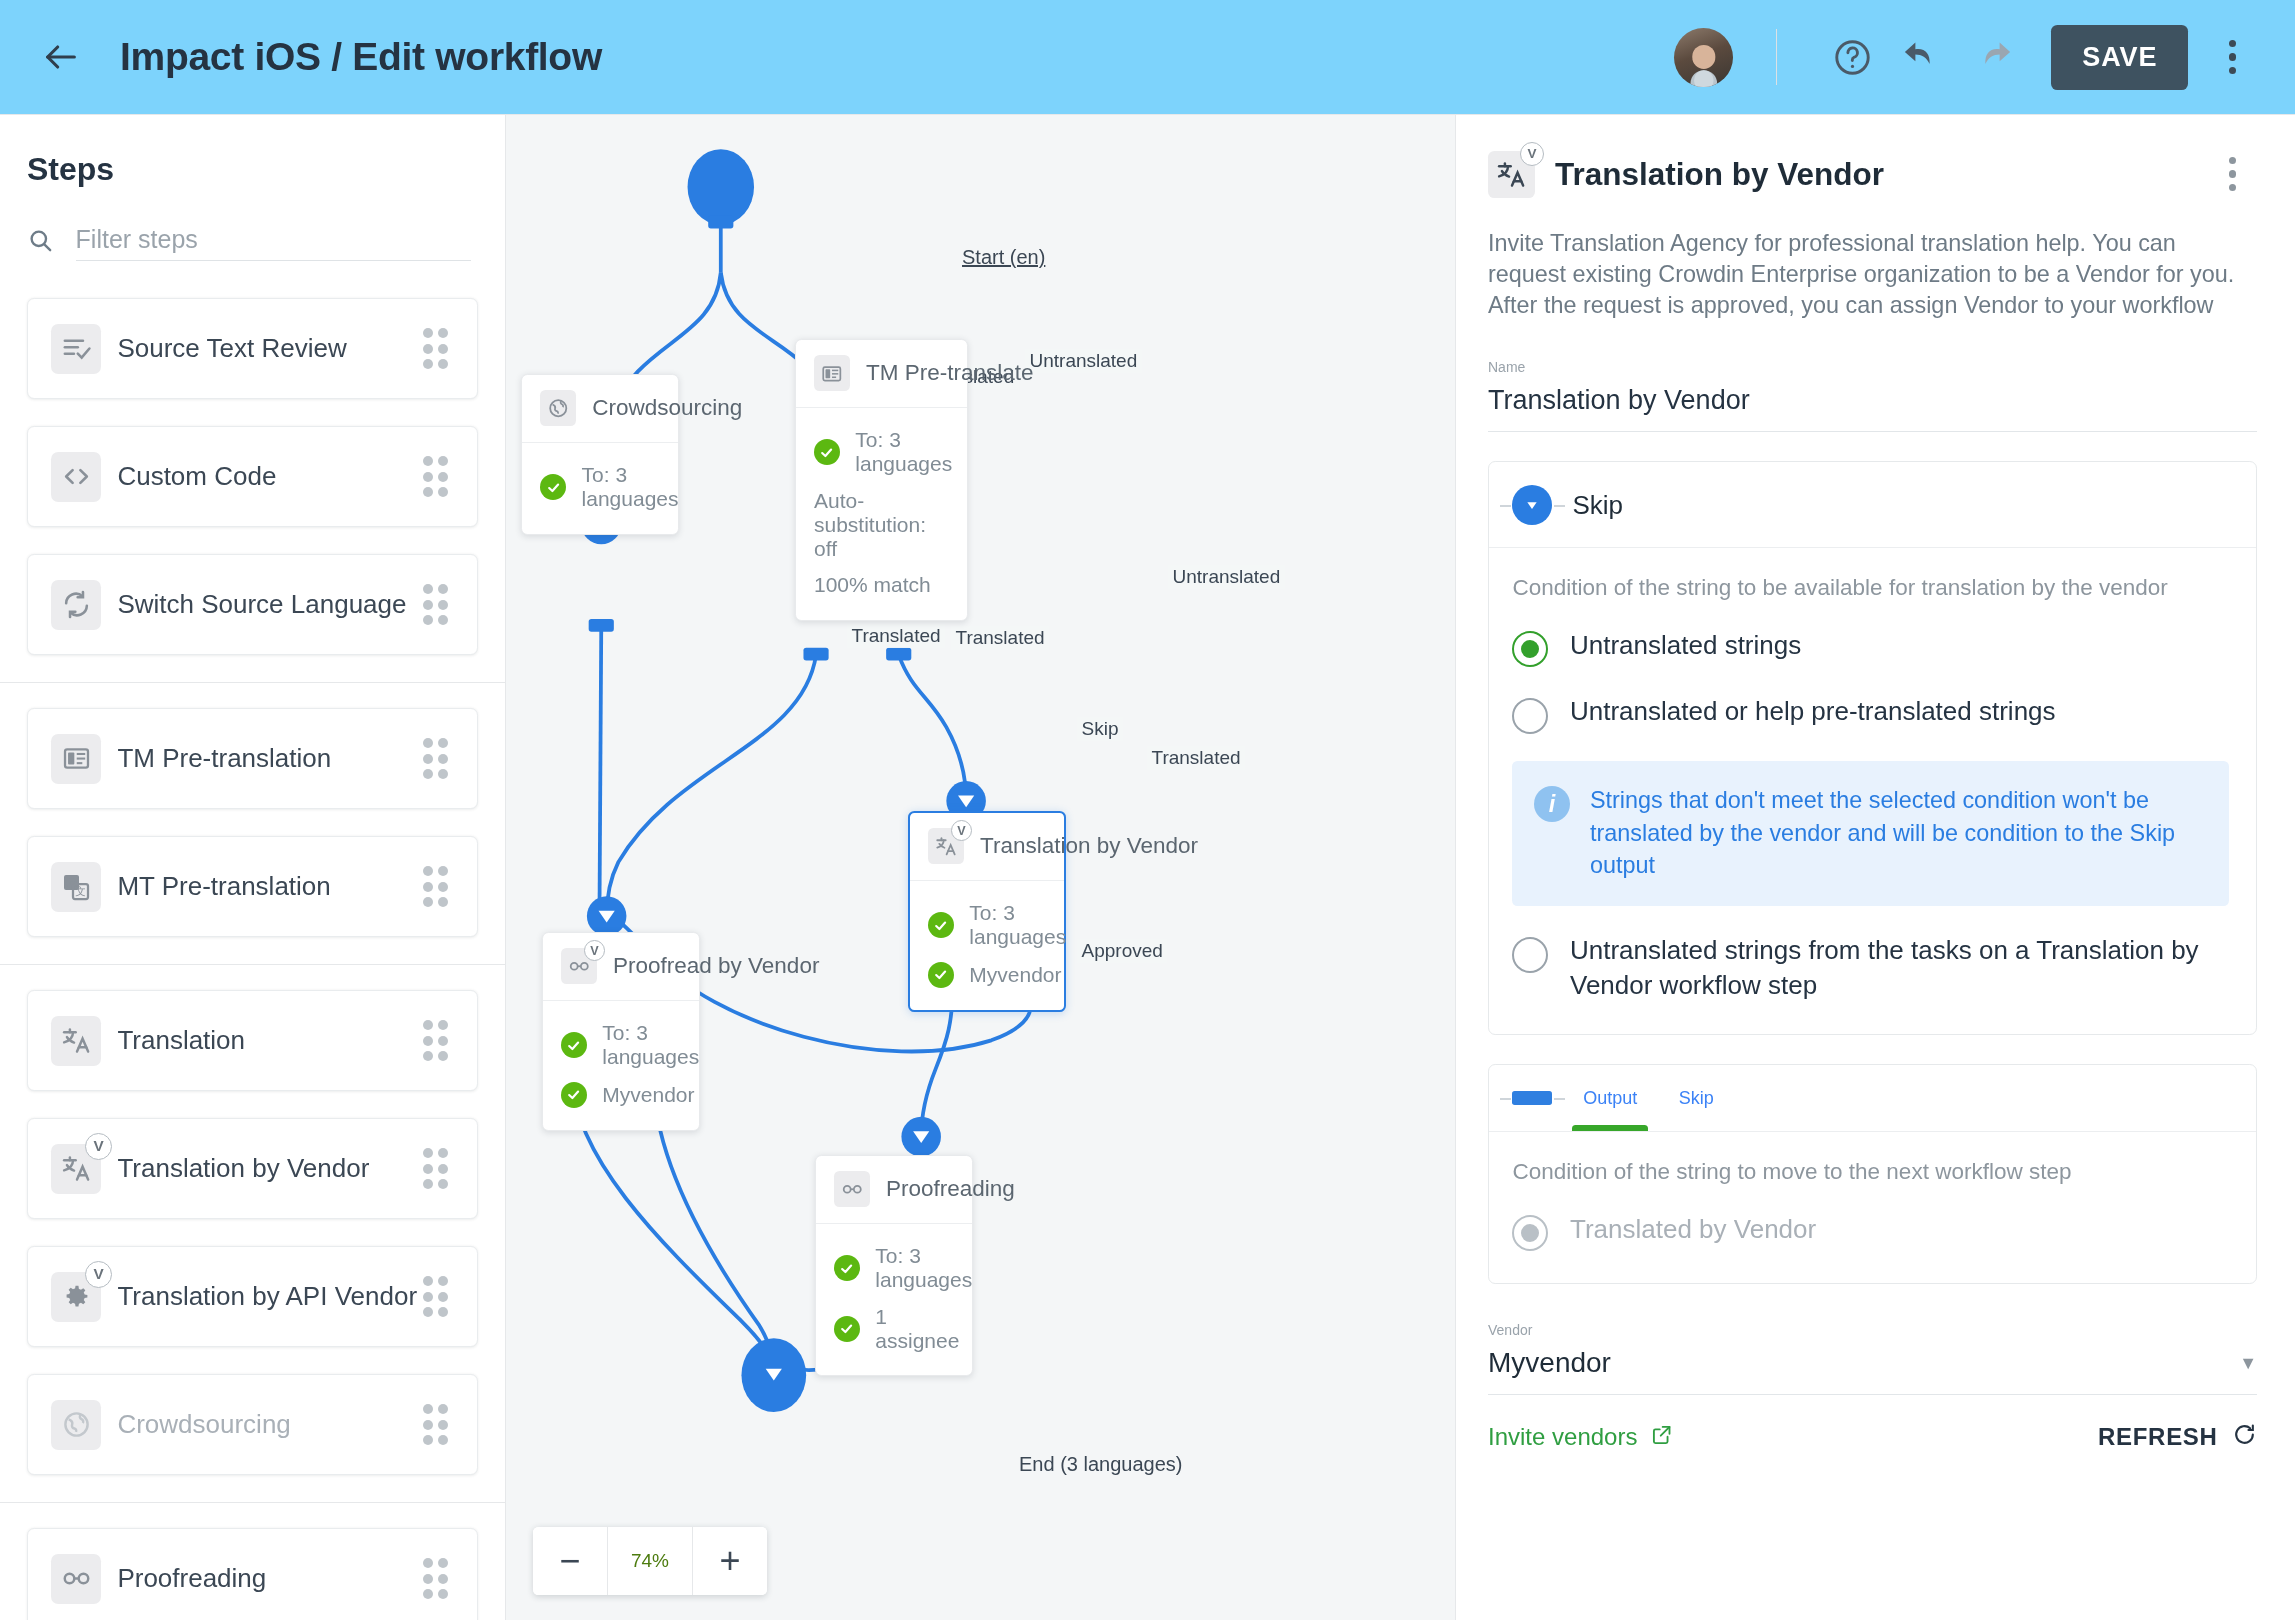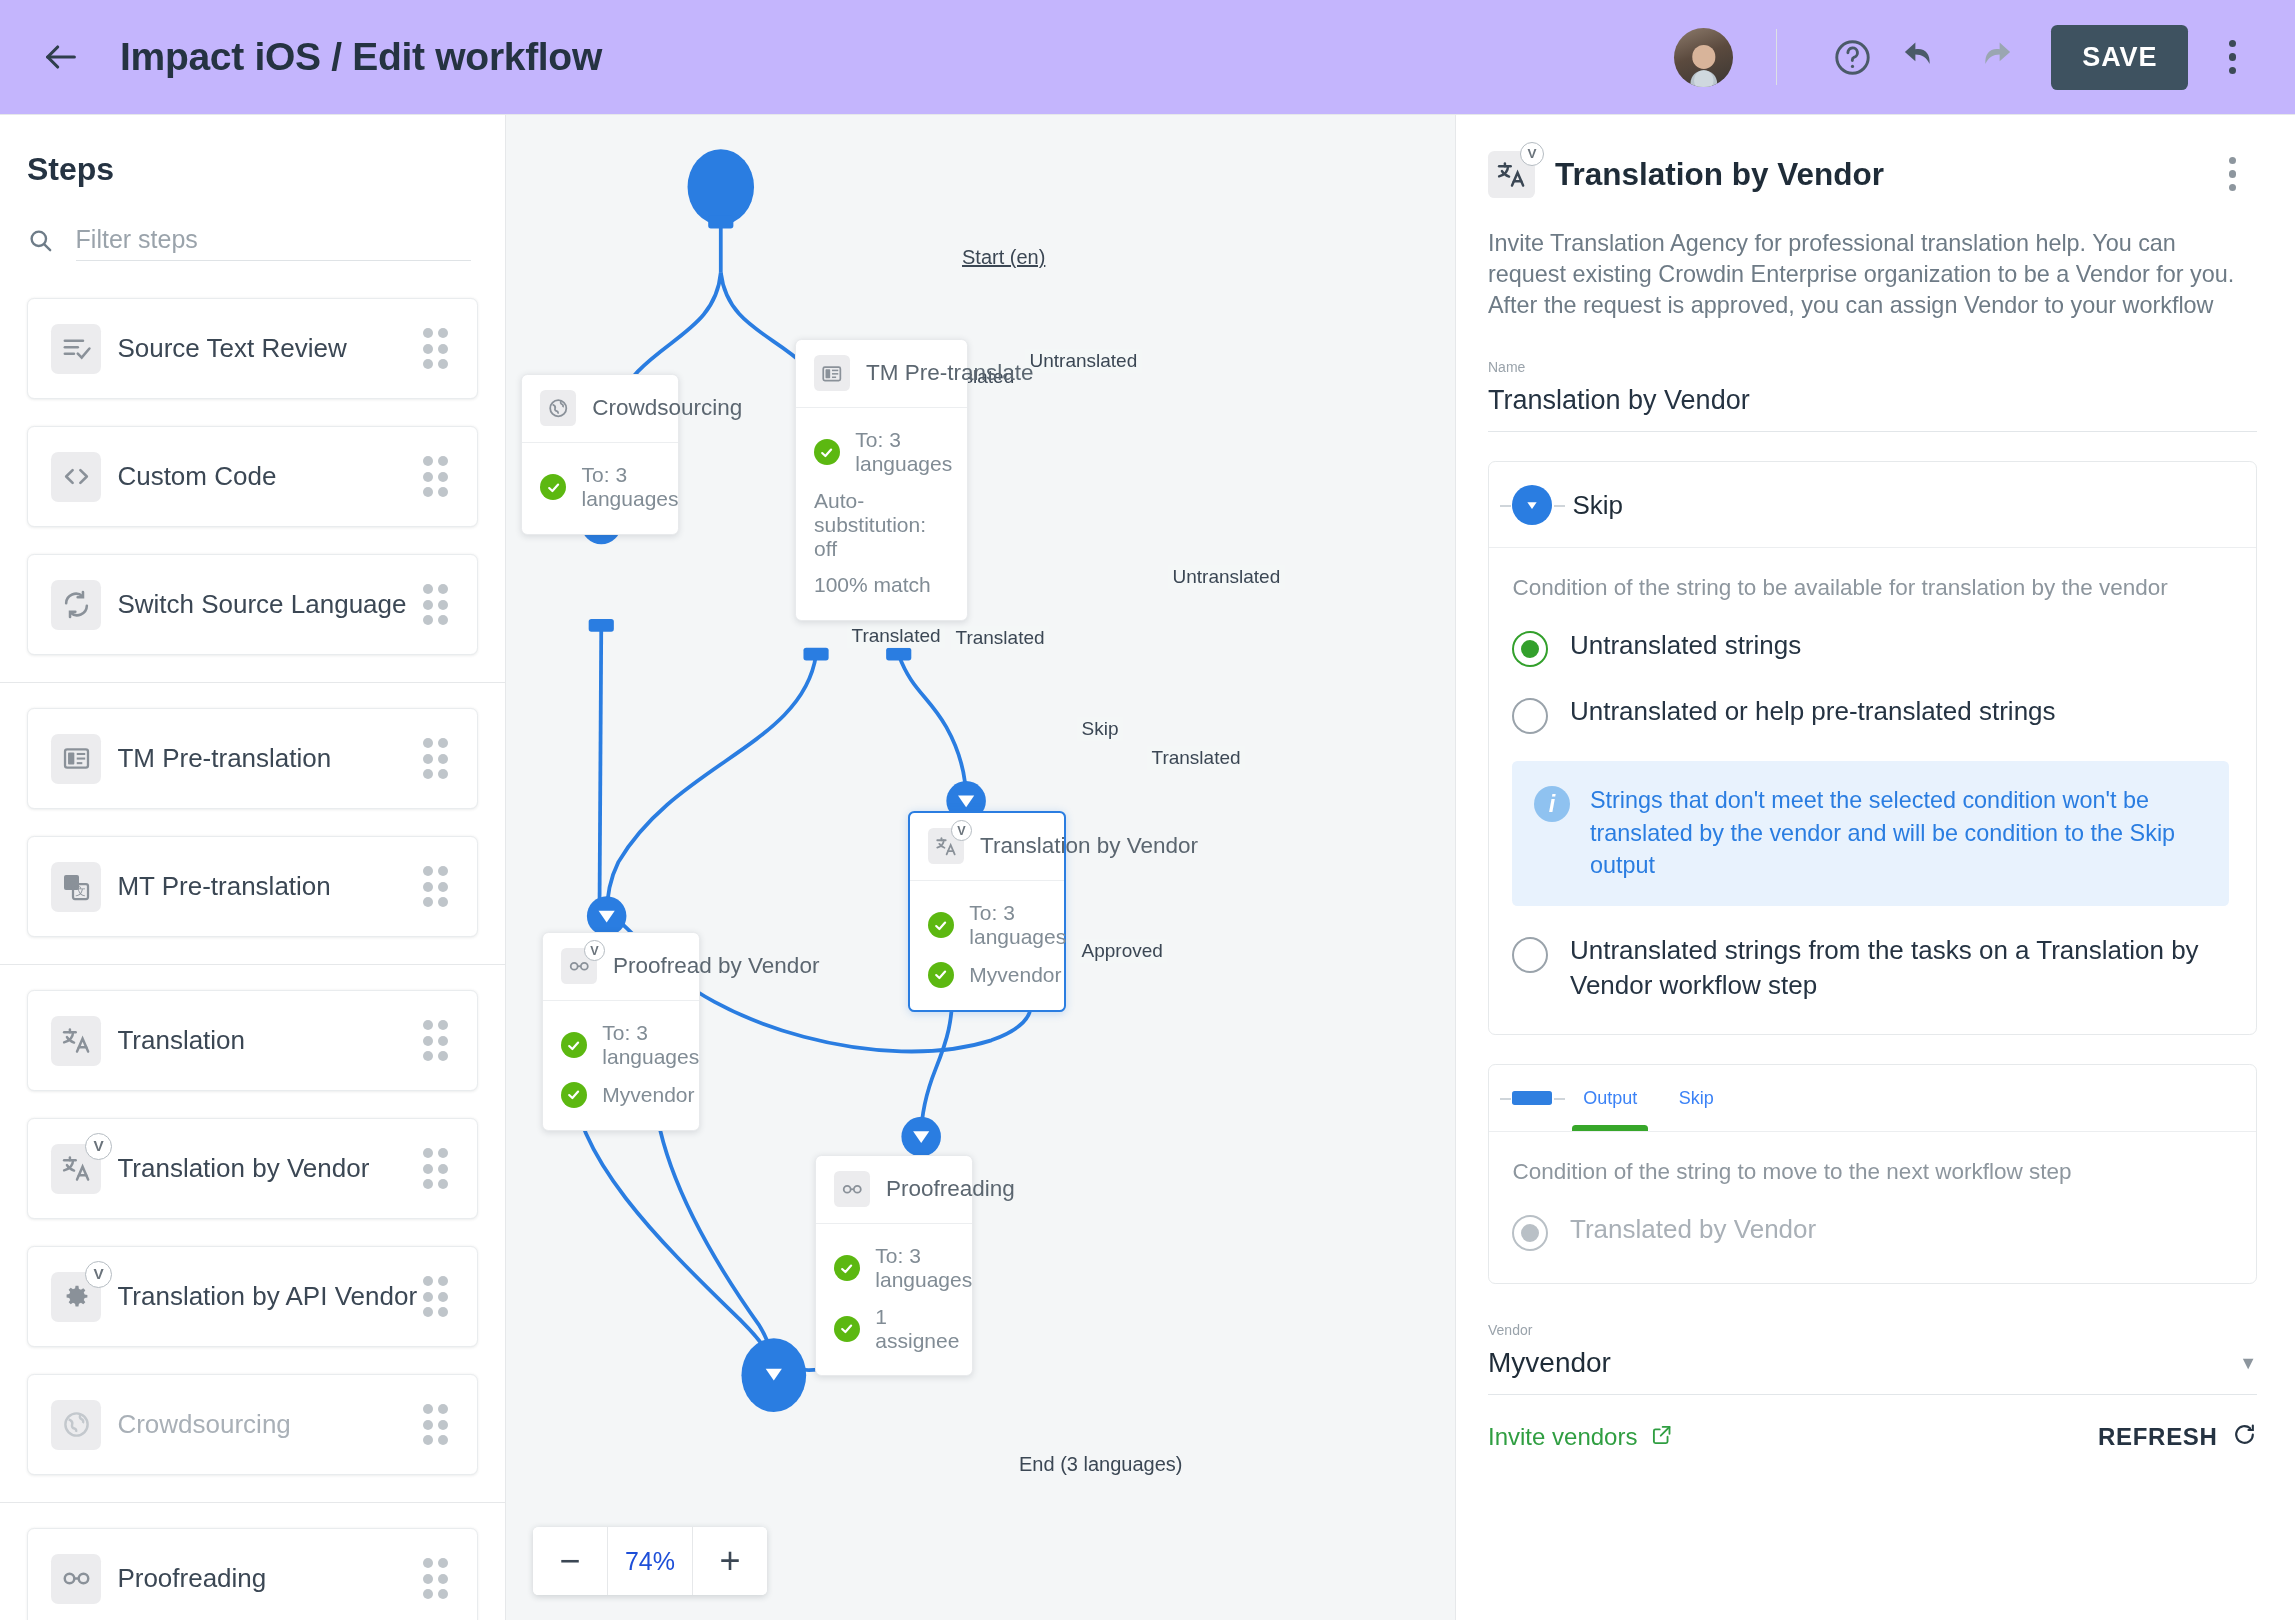--- a/index.html
+++ b/index.html
@@ -9,21 +9,21 @@
     background: #ffffff;
     overflow: hidden;
     -webkit-font-smoothing: antialiased;
   }
   body { display: flex; flex-direction: column; }
 
   
   .topbar {
     height: 115px; flex: 0 0 115px;
     display: flex; align-items: center;
-    background: #c4b5fd;
+    background: #7dd3fc;
     border-bottom: 0.9px solid #e6e8ea;
     padding: 0 31px 0 36px;
   }
   .back-arrow {
     width: 50px; height: 50px; flex: 0 0 50px;
     display: flex; align-items: center; justify-content: center;
     cursor: pointer; color: #2f3e4d;
   }
   .title {
     font-size: 39px; font-weight: 700; color: #253342;
@@ -187,21 +187,21 @@
     box-shadow: 0 1.8px 6.3px rgba(40,50,60,0.18);
     overflow: hidden; height: 68px;
   }
   .zoom-bar button {
     width: 74px; border: none; background: #ffffff; cursor: pointer;
     font-size: 36px; color: #3b4754; font-family: inherit;
     display: flex; align-items: center; justify-content: center;
   }
   .zoom-val {
     width: 86px; display: flex; align-items: center; justify-content: center;
-    font-size: 25px; color: #1d4ed8;
+    font-size: 19px; color: #4d7c0f;
     border-left: 0.9px solid #e6e8ea; border-right: 0.9px solid #e6e8ea;
   }
 
   
   .panel {
     width: 839px; flex: 0 0 839px;
     background: #ffffff;
     padding: 32px 38px 0 32px;
     overflow: hidden;
   }

